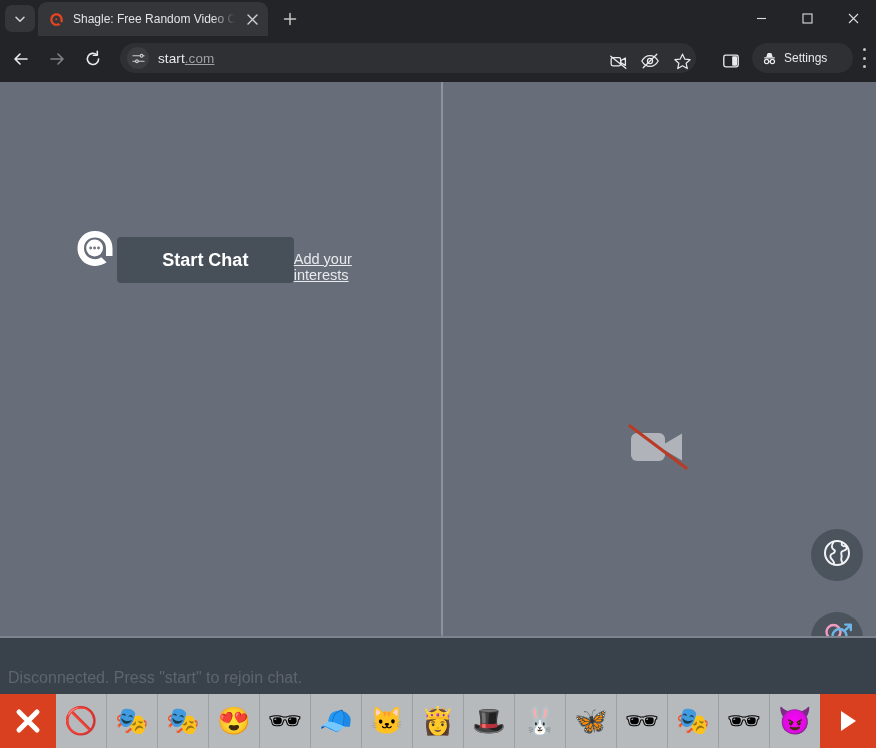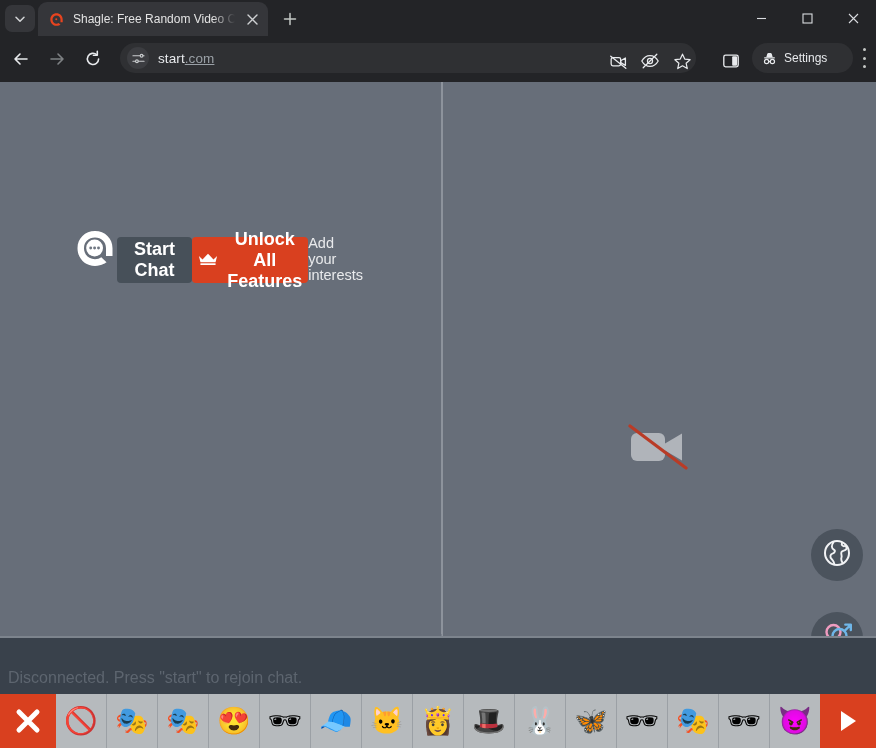--- a/index.html
+++ b/index.html
@@ -170,20 +170,21 @@
     font-family: "Liberation Sans", sans-serif;
     font-size: 18px; font-weight: bold;
     display:flex; align-items:center; justify-content:center;
     gap: 9px;
     cursor: pointer;
   }
   .link-interests {
     margin-top: 8px;
     font-size: 14.5px;
     color: #e9eaec;
+    text-decoration: underline;
     cursor: pointer;
   }
 
   
   .cam-off {
     position: absolute; left: 628px; top: 340px;
     width: 60px; height: 50px;
   }
 
   
@@ -416,29 +417,20 @@
           <path d="M22 4 C12 4 4.5 11.3 4.5 21.2 C4.5 31.1 12 39 22 39 C29 39 33.5 35.3 33.5 35.3 L28.3 30.2 C26.6 31.5 24.4 32.2 22 32.2 C15.6 32.2 11 27.3 11 21.2 C11 14.8 15.6 10.6 22 10.6 C28.4 10.6 33 14.8 33 21.2 L33 29 L39.5 29 L39.5 21.2 C39.5 11.3 32 4 22 4 Z" fill="#ffffff"></path>
           <circle cx="21.6" cy="21" r="8.4" fill="#ffffff"></circle>
           <circle cx="17.7" cy="21" r="1.45" fill="#6f7681"></circle>
           <circle cx="21.6" cy="21" r="1.45" fill="#6f7681"></circle>
           <circle cx="25.5" cy="21" r="1.45" fill="#6f7681"></circle>
         </svg>
       </div>
 
       <button class="btn-start-chat">Start Chat</button>
 
-      <button class="btn-unlock">
-        <span>
-          <svg width="20" height="14" viewBox="0 0 22 15">
-            <path d="M1 4.2 L5 8 L11 1.6 L17 8 L21 4.2 L19.3 11.2 L2.7 11.2 Z" fill="#ffffff"></path>
-            <rect x="2.7" y="12.2" width="16.6" height="1.9" fill="#ffffff"></rect>
-          </svg>
-        </span>
-        <span>Unlock All Features</span>
-      </button>
 
       <a class="link-interests">Add your interests</a>
     </div>
 
     <div class="cam-off">
       <svg width="60" height="50" viewBox="0 0 60 50">
         <rect x="3" y="11" width="34" height="28" rx="6" fill="#b0b4ba"></rect>
         <path d="M37 21.5 L54 11.5 L54 38.5 L37 28.5 Z" fill="#b0b4ba"></path>
         <path d="M2 4 L58 46" stroke="#b93b26" stroke-width="3.2" stroke-linecap="round"></path>
       </svg>

